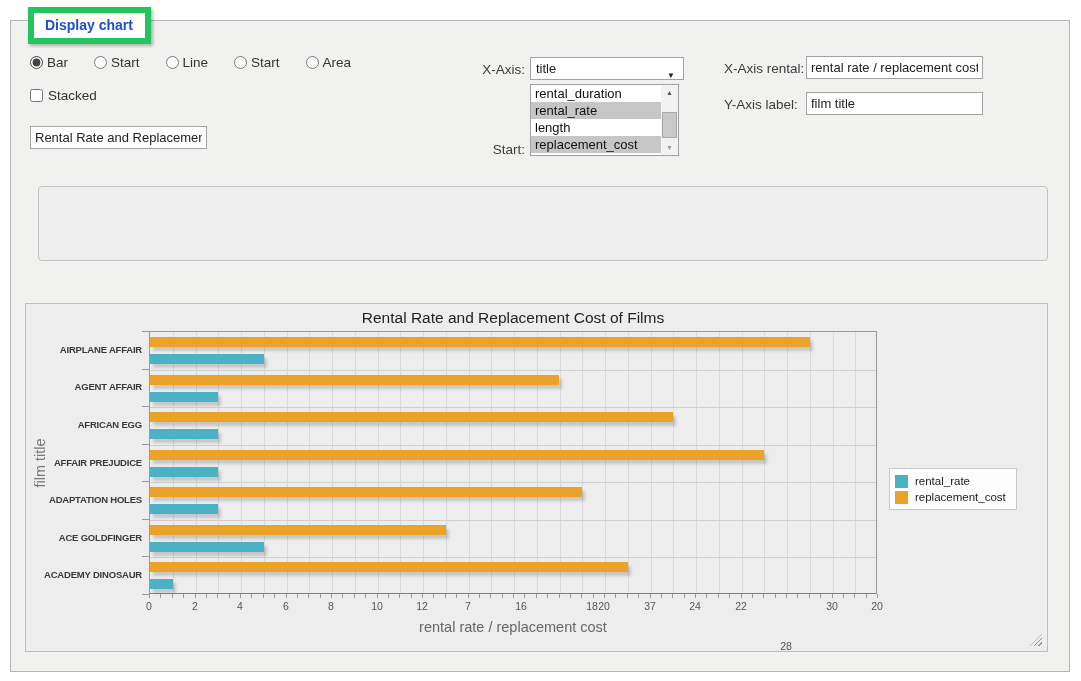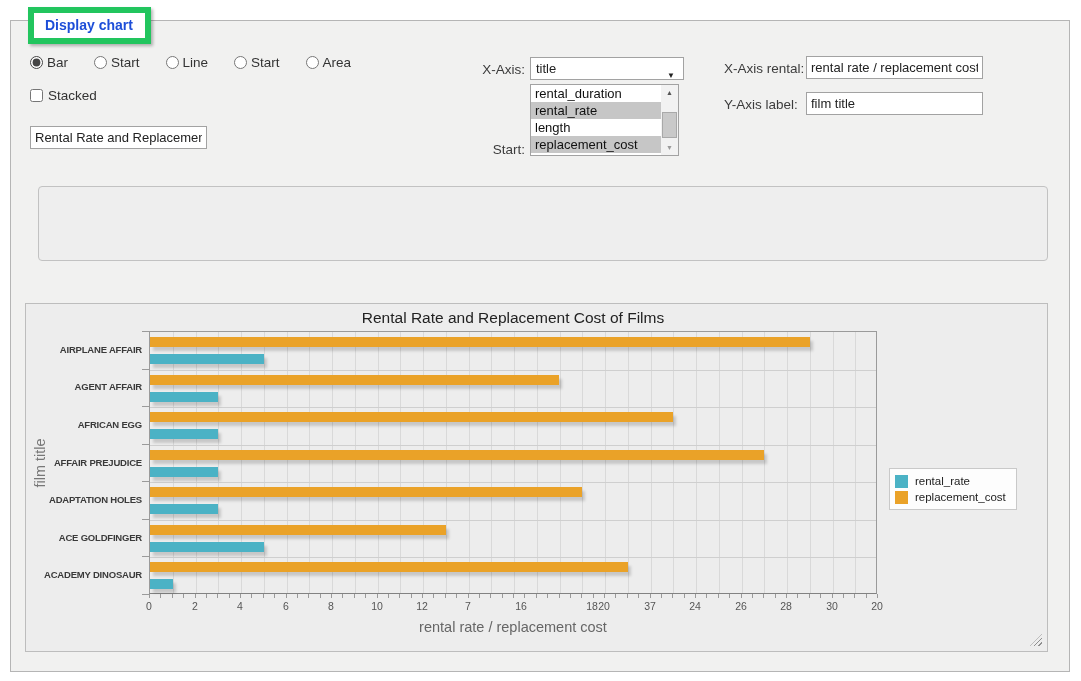--- a/index.html
+++ b/index.html
@@ -319,17 +319,17 @@
     <div class="xtick" style="left: 260px;">6</div>
     <div class="xtick" style="left: 305px;">8</div>
     <div class="xtick" style="left: 351px;">10</div>
     <div class="xtick" style="left: 396px;">12</div>
     <div class="xtick" style="left: 442px;">7</div>
     <div class="xtick" style="left: 487px; margin-left: 8px;">16</div>
     <div class="xtick" style="left: 549px; margin-left: 17px;">18</div>
     <div class="xtick" style="left: 578px;">20</div>
     <div class="xtick" style="left: 624px;">37</div>
     <div class="xtick" style="left: 669px;">24</div>
-    <div class="xtick" style="left: 715px;">26</div>
-    <div class="xtick" style="left: 760px;">28</div>
+    <div class="xtick" style="left: 715px;">22</div>
+    <div class="xtick" style="left: 760px; margin-top: 40px;">28</div>
     <div class="xtick" style="left: 806px;">30</div>
     <div class="xtick" style="left: 851px;">20</div>
   </div>
 
 </body></html>

